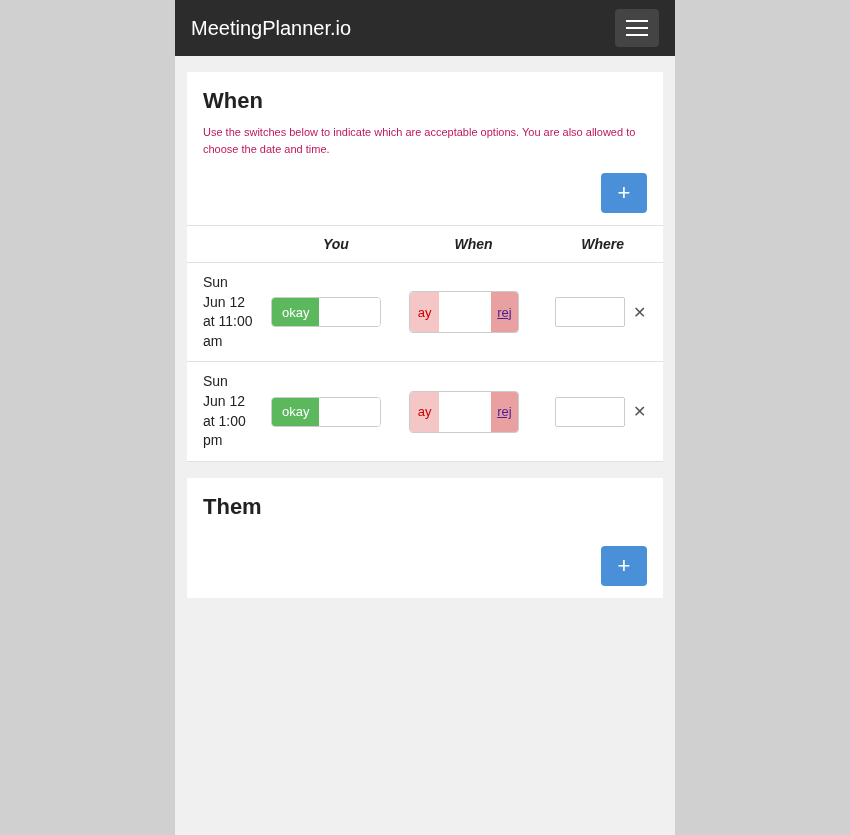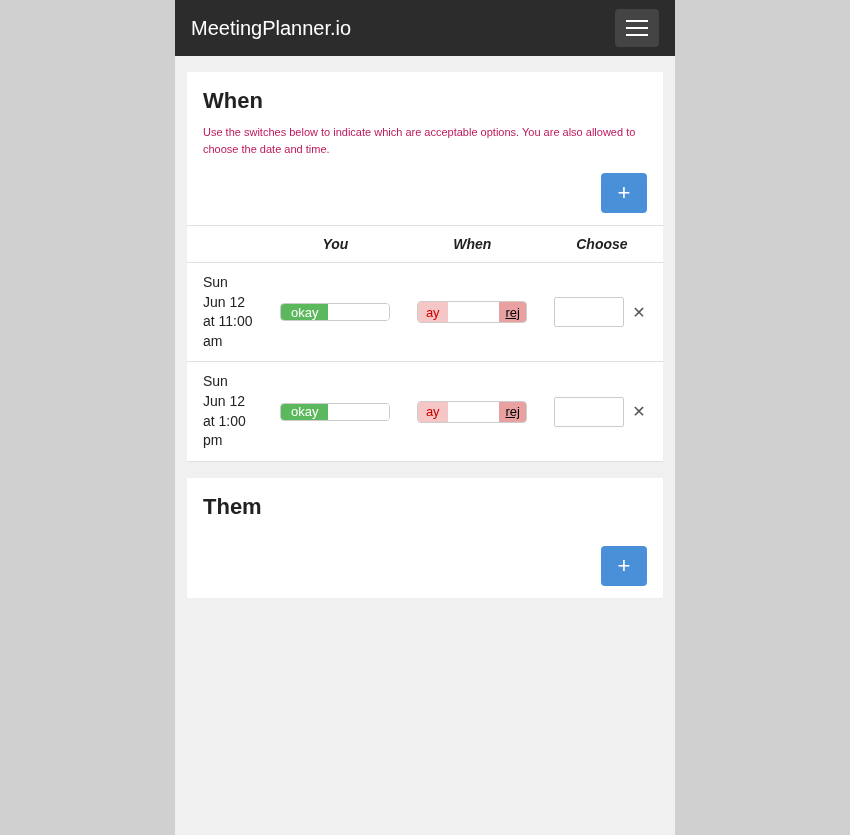--- a/index.html
+++ b/index.html
@@ -132,21 +132,21 @@
       text-align: left;
       padding-left: 16px;
       width: 80px;
     }
 
     .table-row {
       border-bottom: 1px solid #e0e0e0;
     }
 
     .table-row td {
-      padding: 10px 13px;
+      padding: 10px 4px;
       vertical-align: middle;
     }
 
     .date-cell {
       padding-left: 16px !important;
       font-size: 14px;
       color: #222;
       line-height: 1.4;
       width: 80px;
     }
@@ -156,21 +156,21 @@
     }
 
     .toggle-group {
       display: flex;
       align-items: center;
       justify-content: center;
       border: 1px solid #ccc;
       border-radius: 4px;
       overflow: hidden;
       width: 110px;
-      height: 18px;
+      height: 30px;
     }
 
     .toggle-okay {
       background: #5cb85c;
       color: #fff;
       padding: 0 10px;
       font-size: 13px;
       height: 100%;
       display: flex;
       align-items: center;
@@ -182,21 +182,21 @@
       height: 100%;
     }
 
     .toggle-group-them {
       display: flex;
       justify-content: center;
       border: 1px solid #ccc;
       border-radius: 4px;
       overflow: hidden;
       width: 110px;
-      height: 22px;
+      height: 42px;
       gap: 20px;
     }
 
     .toggle-left-them {
       background: #f5c6c6;
       color: #c00;
       padding: 0 8px;
       font-size: 13px;
       height: 100%;
       display: flex;
@@ -204,21 +204,21 @@
     }
 
     .toggle-middle-them {
       flex: 1;
       background: #fff;
       height: 100%;
     }
 
     .toggle-rej {
       background: #e8a0a0;
-      color: #000000;
+      color: #4c1d95;
       padding: 0 6px;
       font-size: 13px;
       height: 100%;
       display: flex;
       align-items: center;
       text-decoration: underline;
     }
 
     .choose-cell {
       text-align: center;
@@ -272,21 +272,21 @@
       <div class="add-btn-row">
         <button class="add-btn">+</button>
       </div>
 
       <table class="when-table">
         <thead>
           <tr class="table-header-row">
             <th></th>
             <th>You</th>
             <th>When</th>
-            <th>Choose</th>
+            <th>Where</th>
           </tr>
         </thead>
         <tbody id="when-table-body">
         <tr class="table-row">
       <td class="date-cell">Sun<br>Jun 12<br>at 11:00 am</td>
       <td class="toggle-cell">
         <div class="toggle-group">
           <span class="toggle-okay">okay</span>
           <div class="toggle-right"></div>
         </div>

